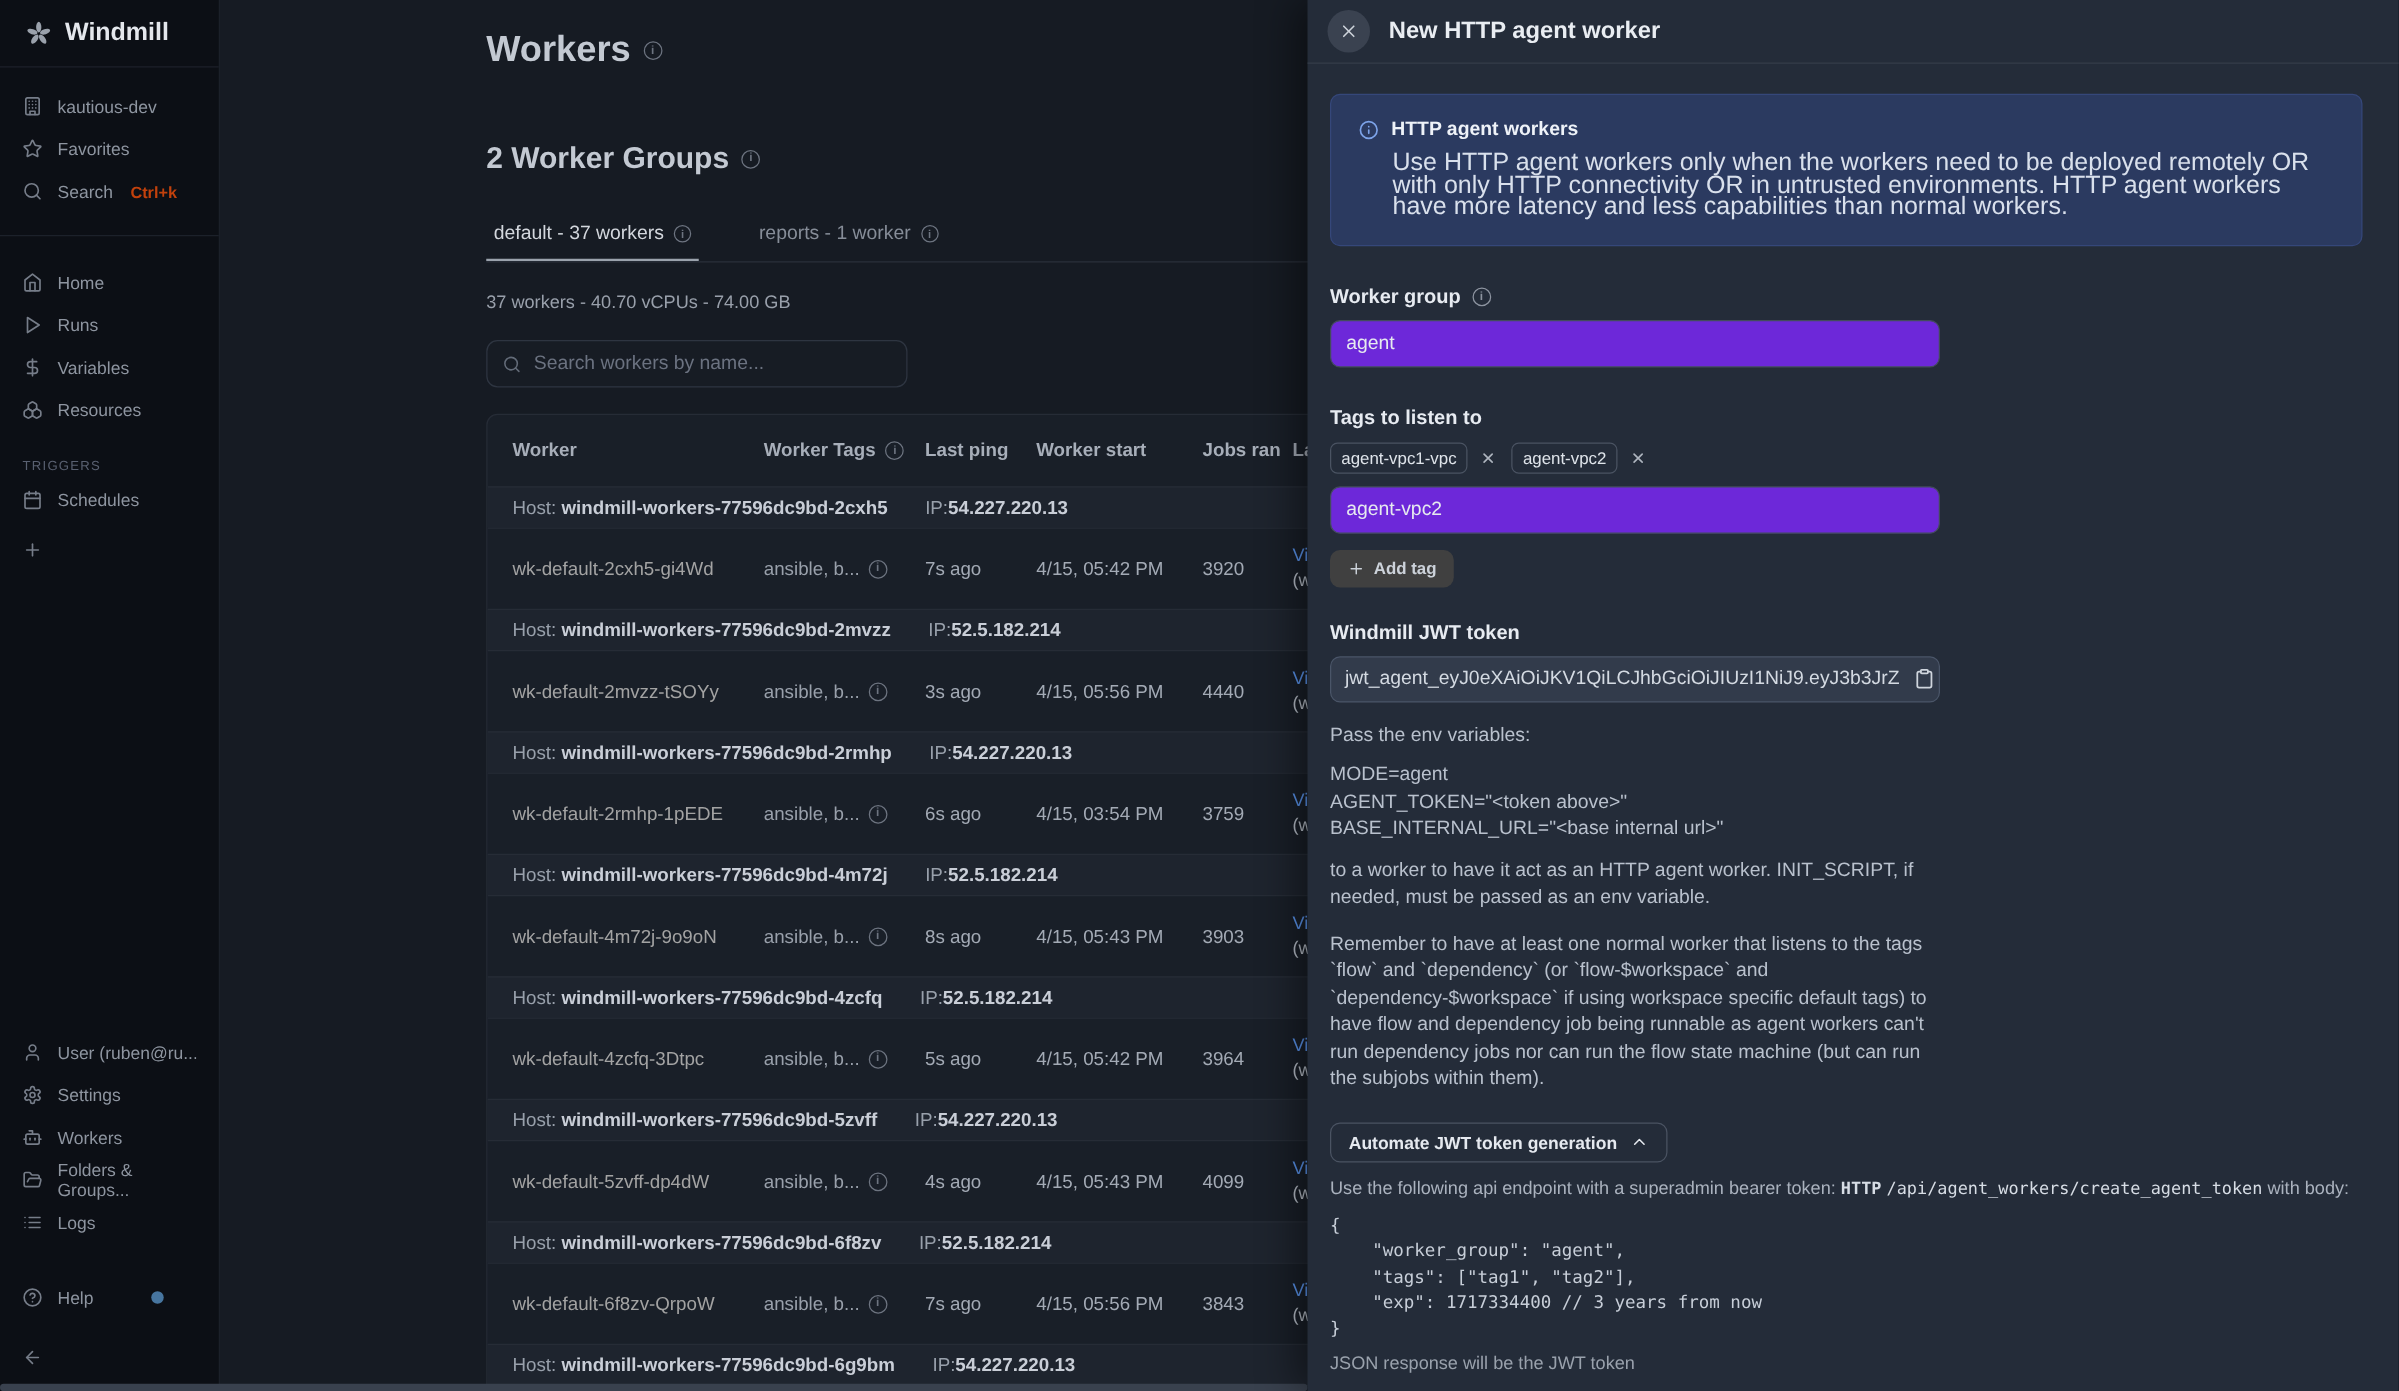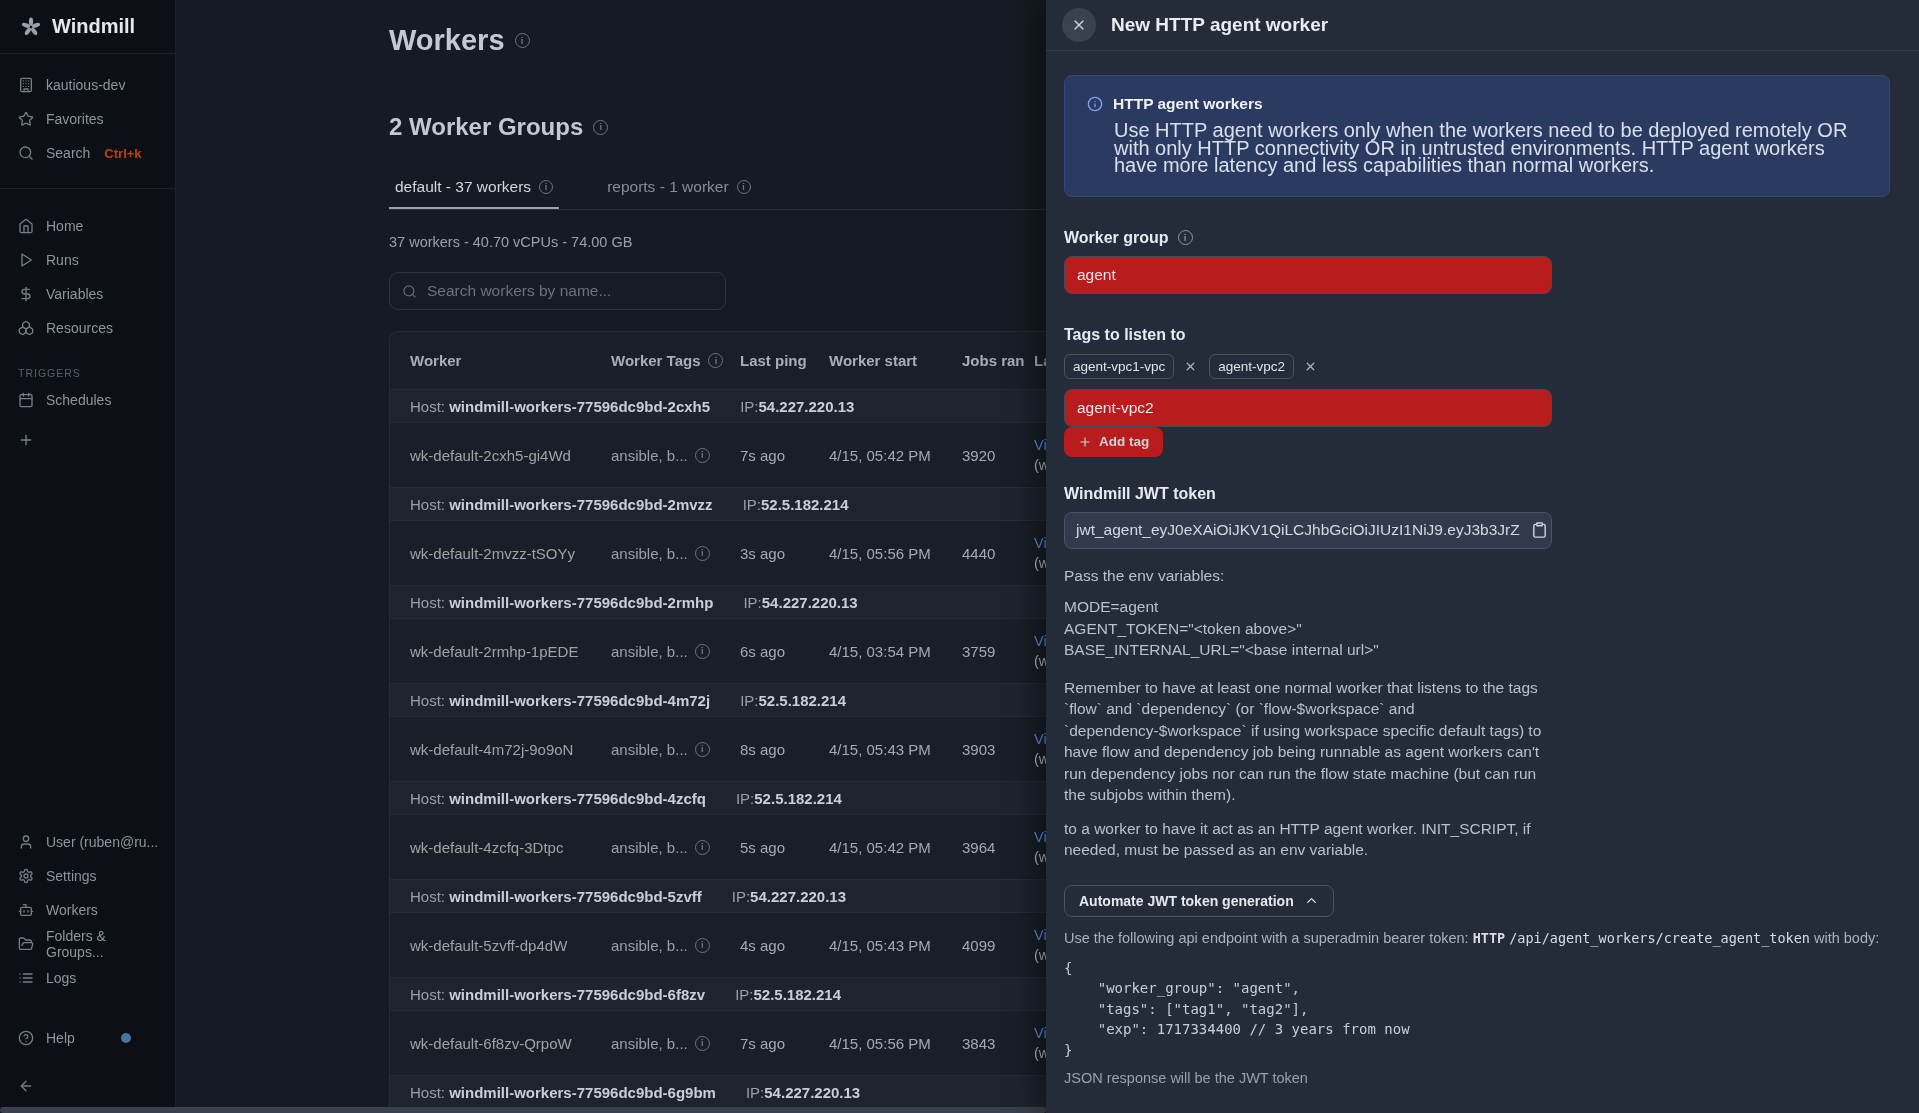--- a/index.html
+++ b/index.html
@@ -94,29 +94,29 @@
 
   .info-box { margin-top:24px; background:#2b3a60; border:1px solid #35477a; border-radius:8px; padding:19px 22px 21px 22px; }
   .info-title-row { display:flex; align-items:center; gap:10px; }
   .info-ic { width:17px; height:17px; color:#7da3e9; }
   .info-title { font-size:15.5px; font-weight:700; color:#eef2f8; }
   .info-body { margin-top:9px; padding-left:27px; font-size:20px; line-height:17.5px; color:#d9e0ec; max-width:790px; }
 
   .fld-label { display:flex; align-items:center; gap:9px; margin-top:32px; font-size:16px; font-weight:700; color:#e7ebf1; }
   .fld-label .i-info { color:#8d94a0; }
   .tb {
-    margin-top:9px; width:488px; height:38px; background:#b91c1c; border:1px solid #434c5c; border-radius:8px;
+    margin-top:9px; width:488px; height:38px; background:#6d28d9; border:1px solid #434c5c; border-radius:8px;
     color:#e6eaef; font-size:15.5px; padding:0 12px; font-family:inherit; outline:none; display:flex; align-items:center;
   }
   input.tb { }
   .pill-row { display:flex; align-items:center; gap:12px; margin-top:10px; }
   .pill { border:1px solid #4a5362; border-radius:6px; padding:4px 8px; font-size:13.5px; color:#dfe4ea; }
   .pill-x { background:none; border:none; color:#aeb5bf; cursor:pointer; display:flex; align-items:center; margin-left:-2px; }
   .pill-x .ic { width:13px; height:13px; stroke-width:2.4; }
-  .add-tag { display:inline-flex; align-items:center; gap:7px; height:30px; padding:0 14px; background:#b91c1c; border:none; border-radius:8px; color:#ccd2da; font-size:13.5px; font-weight:700; cursor:pointer; font-family:inherit; }
+  .add-tag { margin-top:13px; display:inline-flex; align-items:center; gap:7px; height:30px; padding:0 14px; background:#404040; border:none; border-radius:8px; color:#ccd2da; font-size:13.5px; font-weight:700; cursor:pointer; font-family:inherit; }
   .add-tag .ic { width:14px; height:14px; }
 
   .token-wrap { position:relative; width:488px; margin-top:9px; }
   .token-input { width:100%; height:37px; background:#323b4b; border:1px solid #4a5568; border-radius:8px; color:#d4dae2; font-size:15.5px; padding:0 26px 0 11px; white-space:nowrap; overflow:hidden; display:flex; align-items:center; }
   .copy-btn { position:absolute; right:4px; top:50%; transform:translateY(-50%); background:transparent; border:none; color:#cfd5dd; cursor:pointer; display:flex; }
   .copy-btn .ic { width:17px; height:17px; }
 
   .d-par { margin-top:16px; font-size:15.5px; line-height:21.5px; color:#b9c1cd; max-width:492px; }
   .env-lines { margin-top:10px; font-size:15.5px; line-height:21.5px; color:#b9c1cd; white-space:pre; }
   .d-par.tight { margin-top:12px; }
@@ -539,22 +539,22 @@
             <rect width="8" height="4" x="8" y="2" rx="1"></rect>
             <path d="M8 4H6a2 2 0 0 0-2 2v14a2 2 0 0 0 2 2h12a2 2 0 0 0 2-2V6a2 2 0 0 0-2-2h-2"></path>
           </svg>
       </button>
     </div>
 
     <p class="d-par" style="margin-top:16px;">Pass the env variables:</p>
     <div class="env-lines">MODE=agent
 AGENT_TOKEN="&lt;token above&gt;"
 BASE_INTERNAL_URL="&lt;base internal url&gt;"</div>
+    <p class="d-par tight">to a worker to have it act as an HTTP agent worker. INIT_SCRIPT, if needed, must be passed as an env variable.</p>
     <p class="d-par" style="margin-top:16px;">Remember to have at least one normal worker that listens to the tags `flow` and `dependency` (or `flow-$workspace` and `dependency-$workspace` if using workspace specific default tags) to have flow and dependency job being runnable as agent workers can't run dependency jobs nor can run the flow state machine (but can run the subjobs within them).</p>
-    <p class="d-par tight">to a worker to have it act as an HTTP agent worker. INIT_SCRIPT, if needed, must be passed as an env variable.</p>
 
     <div>
       <button class="automate-btn">
         <span>Automate JWT token generation</span>
         <svg class="ic" viewBox="0 0 24 24">
             <path d="m18 15-6-6-6 6"></path>
           </svg>
       </button>
     </div>
     <div class="api-line">

